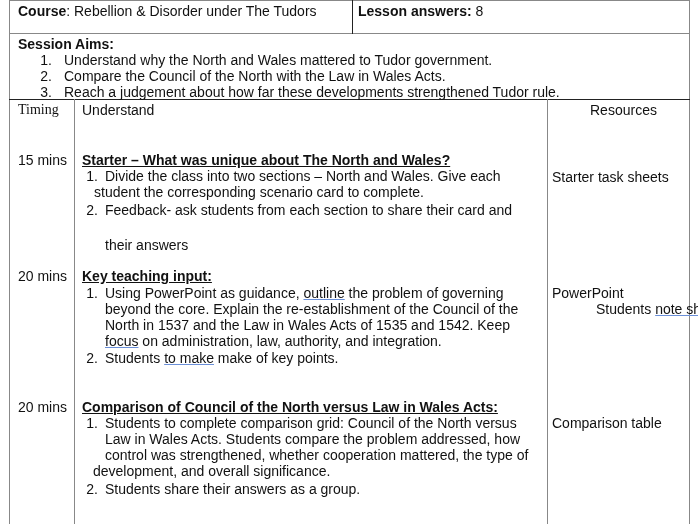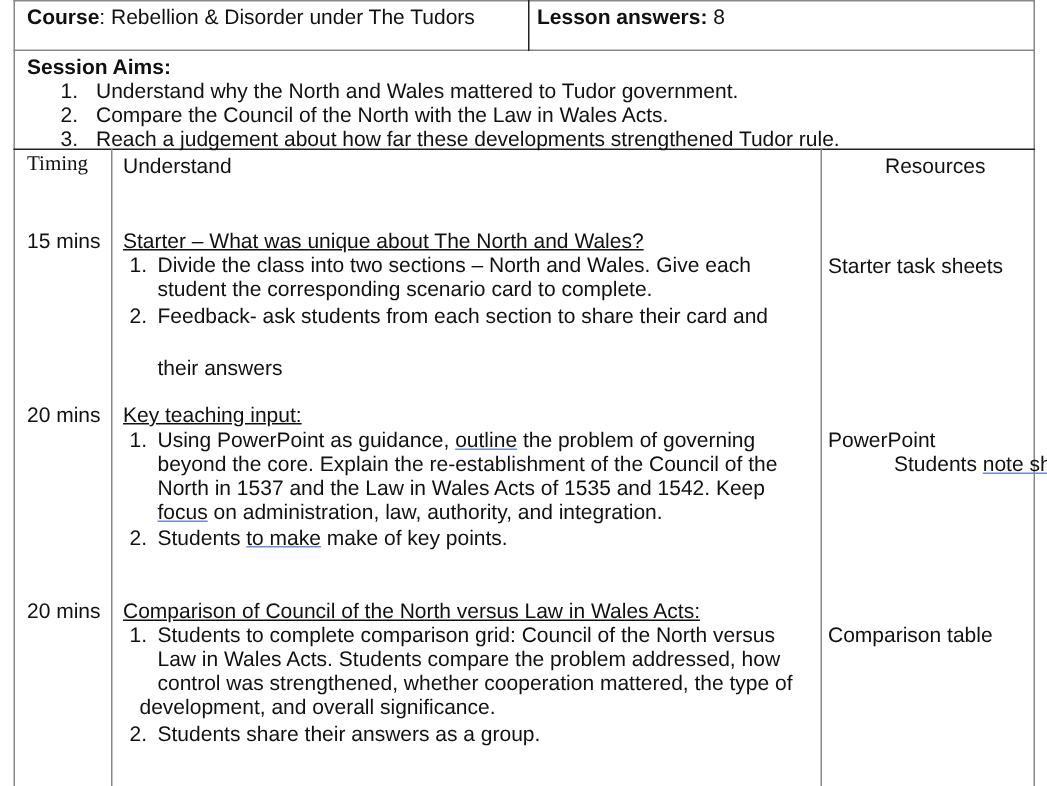--- a/index.html
+++ b/index.html
@@ -4,21 +4,21 @@
 <style>
   html, body { margin:0; padding:0; background:#ffffff; }
   body { width:698px; height:524px; overflow:hidden; position:relative;
          font-family:"Liberation Sans", sans-serif; font-size:14px; color:#111; }
   .frame { position:absolute; left:9px; top:-1px; width:681px; height:530px;
            border-left:1px solid #888; border-right:1px solid #888; box-sizing:border-box; }
   .hline { position:absolute; height:1px; background:#888; }
   .vline { position:absolute; width:1px; background:#888; }
   .t { position:absolute; white-space:nowrap; line-height:16px; }
   b { font-weight:bold; }
-  .u { text-decoration:underline; }
+  .u { text-decoration:underline;font-weight:bold; }
   .sq { text-decoration:underline; text-decoration-color:#6a8fd8; text-decoration-style:solid; }
   .li { position:absolute; line-height:16.2px; }
   .num { position:absolute; width:18px; text-align:right; }
   .txt { position:absolute; white-space:nowrap; }
 </style>
 </head>
 <body>
 
 <div class="frame"></div>
 
@@ -53,21 +53,21 @@
 
 <div class="t" style="left:18px;top:102px;font-family:Liberation Serif, serif;">Timing</div>
 <div class="t" style="left:82px;top:102px;">Understand</div>
 <div class="t" style="left:552px;top:102px;margin-left:38px;">Resources</div>
 
 <div class="t" style="left:18px;top:152px;text-align:center;">15 mins</div>
 <div class="t u" style="left:82px;top:152px;">Starter – What was unique about The North and Wales?</div>
 <div class="li" style="left:80px;top:168px;">
   <span class="num" style="left:0;">1.</span>
   <span class="txt" style="left:25px;top:0;">Divide the class into two sections – North and Wales. Give each</span>
-  <span class="txt" style="left:25px;top:16px;">student the corresponding scenario card to complete.</span>
+  <span class="txt" style="left:14px;top:16px;">student the corresponding scenario card to complete.</span>
 </div>
 <div class="li" style="left:80px;top:202px;">
   <span class="num" style="left:0;">2.</span>
   <span class="txt" style="left:25px;top:0;">Feedback- ask students from each section to share their card and</span>
   <span class="txt" style="left:25px;top:16px;margin-top:19px;">their answers</span>
 </div>
 <div class="t" style="left:552px;top:169px;">Starter task sheets</div>
 
 <div class="t" style="left:18px;top:268px;">20 mins</div>
 <div class="t u" style="left:82px;top:268px;">Key teaching input:</div>

